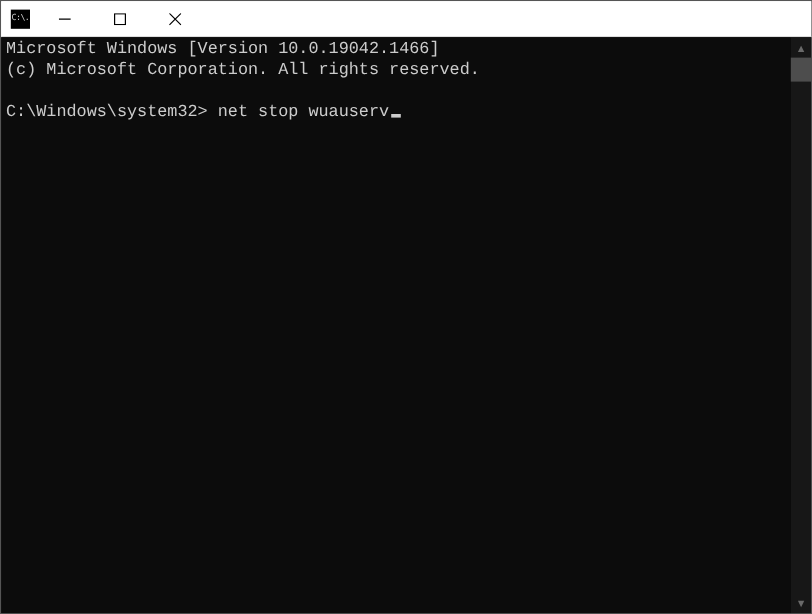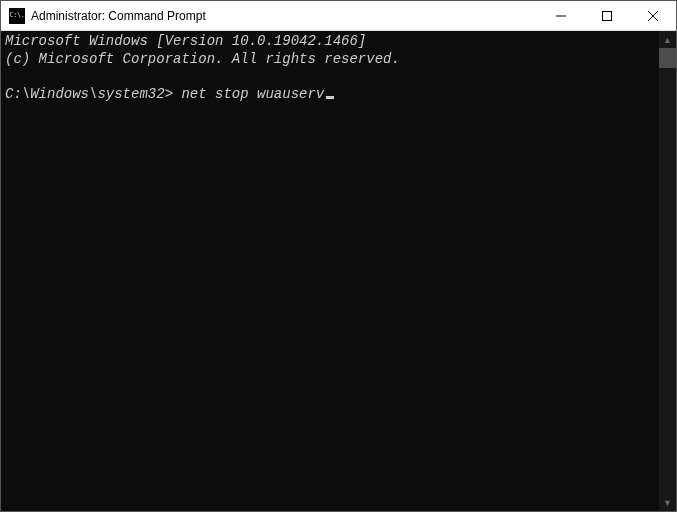--- a/index.html
+++ b/index.html
@@ -79,21 +79,20 @@
     .console-content {
       flex: 1;
       background: #0c0c0c;
       color: #cccccc;
       font-family: Consolas, "Courier New", monospace;
       font-size: 14px;
       line-height: 1.25;
       padding: 2px 4px;
       white-space: pre;
       overflow: hidden;
-      font-style: italic;
     }
     .scrollbar {
       width: 17px;
       background: #171717;
       display: flex;
       flex-direction: column;
     }
     .scrollbar-arrow {
       width: 17px;
       height: 17px;
@@ -130,21 +129,20 @@
     }
   </style>
 </head>
 <body>
 
 <div class="window">
   <div class="titlebar">
     <div class="titlebar-icon">
       <span class="titlebar-icon-inner">C:\.</span>
     </div>
-    <div class="titlebar-title">Administrator: Command Prompt</div>
     <div class="titlebar-controls">
       <button class="titlebar-btn">
         <svg viewBox="0 0 10 10">
             <line x1="0" y1="5" x2="10" y2="5" stroke="#000" stroke-width="1"></line>
           </svg>
       </button>
       <button class="titlebar-btn">
         <svg viewBox="0 0 10 10">
             <rect x="0.5" y="0.5" width="9" height="9" fill="none" stroke="#000" stroke-width="1"></rect>
           </svg>

